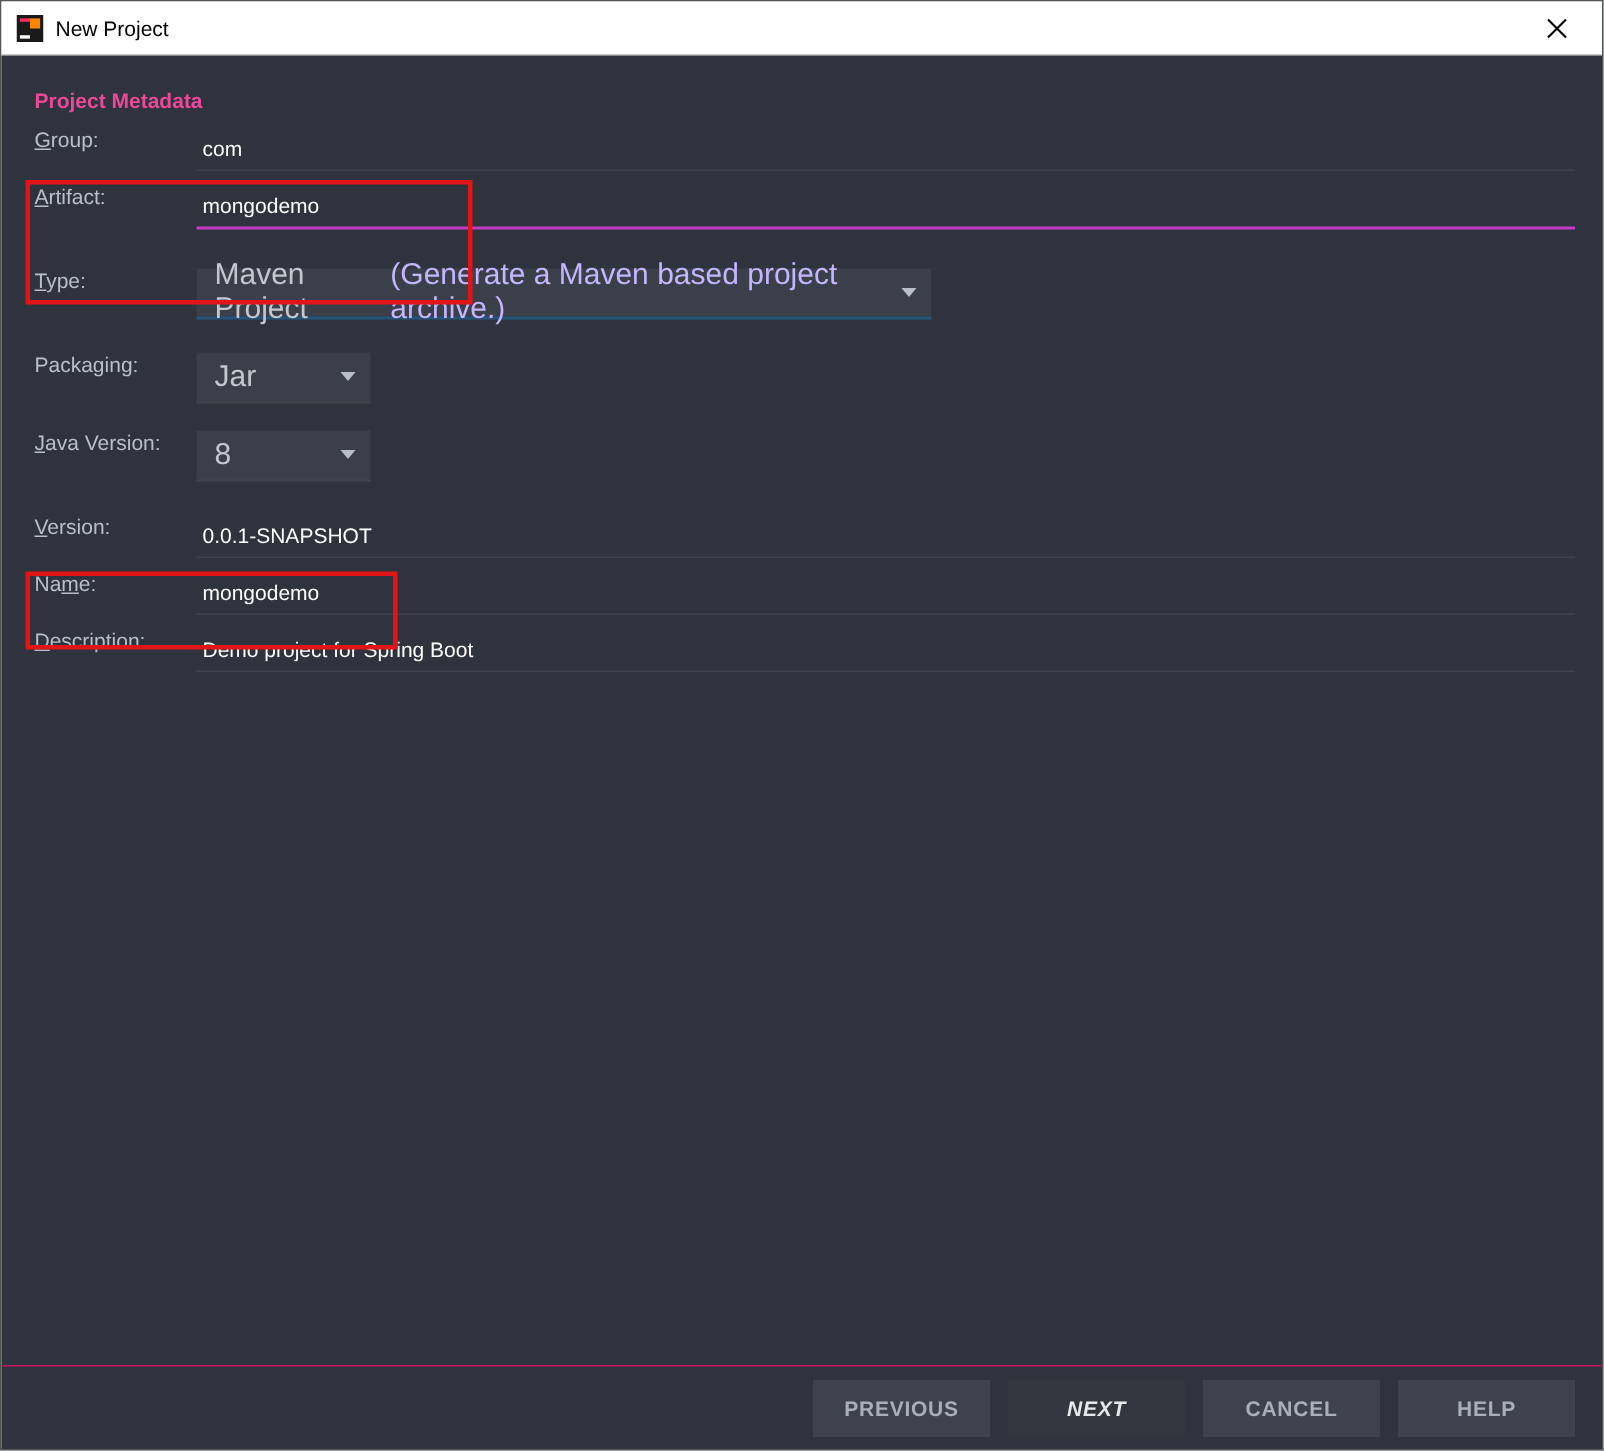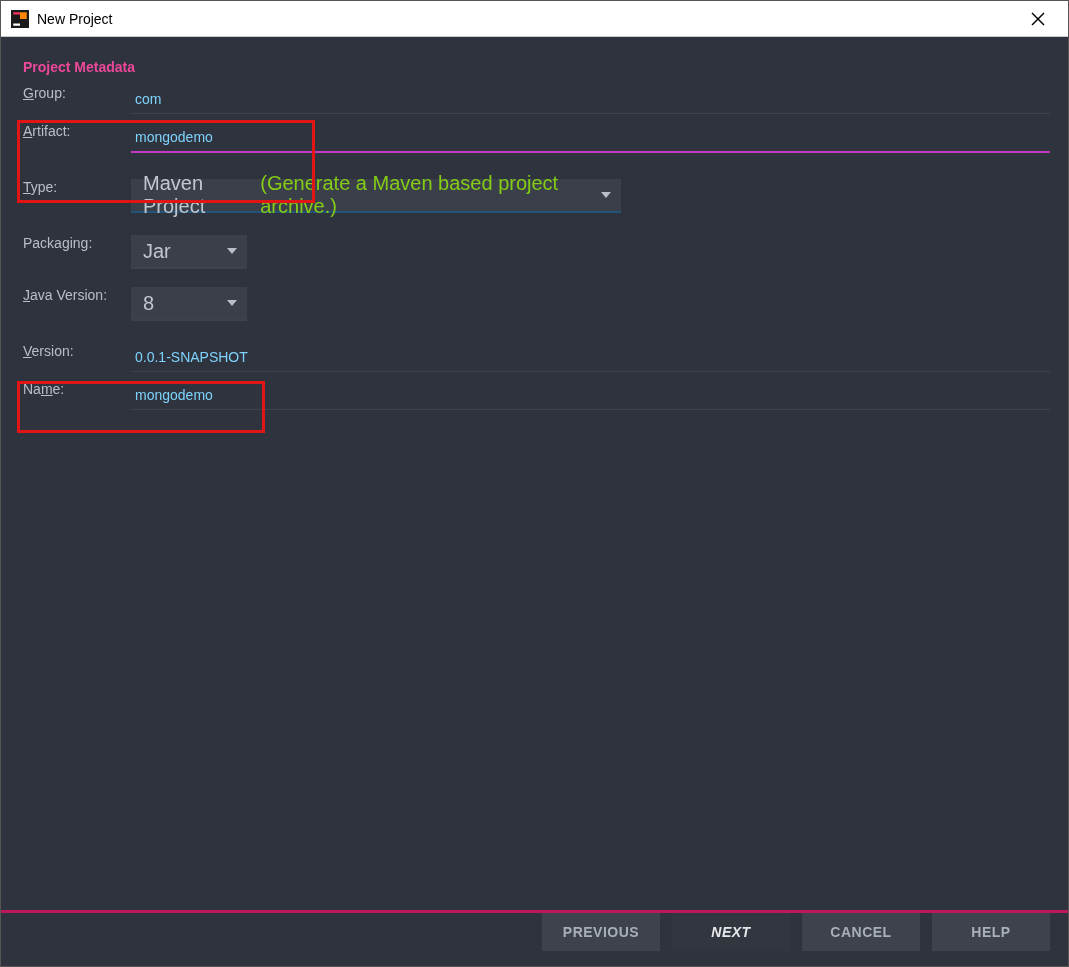--- a/index.html
+++ b/index.html
@@ -71,21 +71,21 @@
     font-size: 14px;
     padding-left: 4px;
   }
   .form-label .mn { text-decoration: underline; }
 
   .text-input {
     flex: 1;
     background: transparent;
     border: none;
     border-bottom: 1px solid #3d424b;
-    color: #7dd3fc;
+    color: #ffffff;
     font-size: 14px;
     padding: 6px 4px;
     outline: none;
     font-family: inherit;
   }
 
   .artifact-underline {
     border-bottom: 2px solid #c53ac5;
   }
 
@@ -95,21 +95,21 @@
     border-bottom: 2px solid #24537a;
     color: #c2c7cf;
     display: flex;
     align-items: center;
     padding: 0 30px 0 12px;
     height: 34px;
     font-size: 20px;
     cursor: pointer;
   }
   .dropdown.simple { border-bottom-color: #3d424b; }
-  .dropdown .hint { color: #84cc16; margin-left: 6px; }
+  .dropdown .hint { color: #c4b5fd; margin-left: 6px; }
   .dropdown .caret {
     position: absolute;
     right: 10px; top: 50%;
     transform: translateY(-50%);
     width: 0; height: 0;
     border-left: 5px solid transparent;
     border-right: 5px solid transparent;
     border-top: 6px solid #b9bfc8;
   }
 
@@ -132,24 +132,24 @@
     top: 344px;
     width: 248px;
     height: 52px;
     border: 3px solid #e11515;
     pointer-events: none;
   }
 
   .footer {
     height: 56px;
     background: #2f333d;
-    border-top: 3px solid #be185d;
+    border-top: 1px solid #be185d;
     display: flex;
     justify-content: flex-end;
-    align-items: flex-start;
+    align-items: center;
     padding-right: 18px;
     gap: 12px;
   }
   .btn {
     min-width: 118px;
     height: 38px;
     background: #3d424c;
     color: #a9afb8;
     font-size: 14px;
     font-weight: bold;
@@ -232,20 +232,24 @@
     <div class="form-row row-gap-big">
       <div class="form-label"><span class="mn">V</span>ersion:</div>
       <input class="text-input" value="0.0.1-SNAPSHOT" style="">
     </div>
 
     <div class="form-row">
       <div class="form-label">Na<span class="mn">m</span>e:</div>
       <input class="text-input" value="mongodemo" style="">
     </div>
 
+    <div class="form-row">
+      <div class="form-label"><span class="mn">D</span>escription:</div>
+      <input class="text-input" value="Demo project for Spring Boot" style="">
+    </div>
 
 
     <div class="highlight-box1"></div>
     <div class="highlight-box2"></div>
   </div>
 
   <div class="footer">
     <button class="btn">PREVIOUS</button>
     <button class="btn primary">NEXT</button>
     <button class="btn">CANCEL</button>

